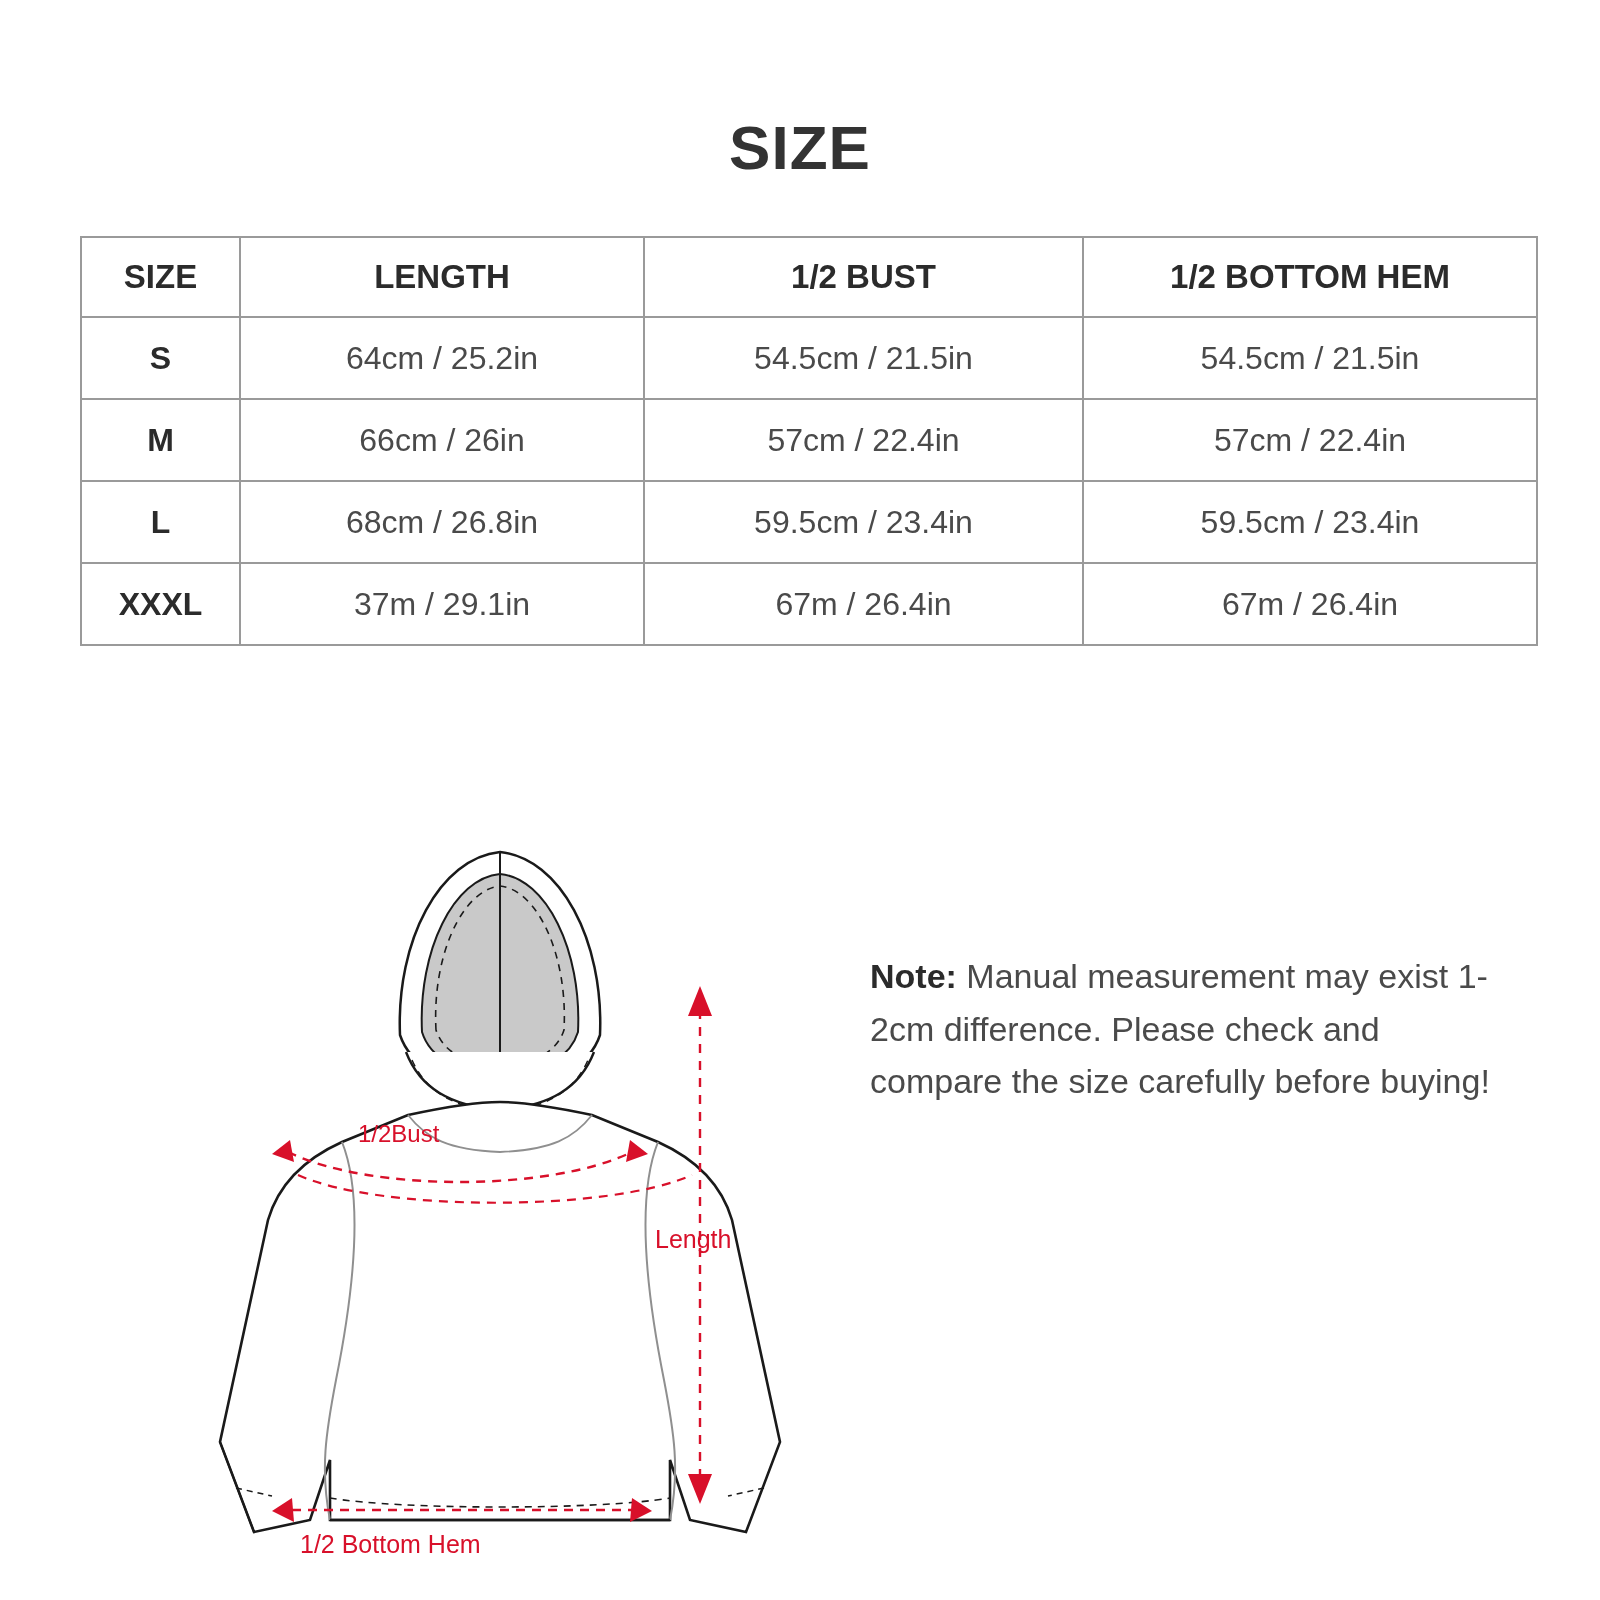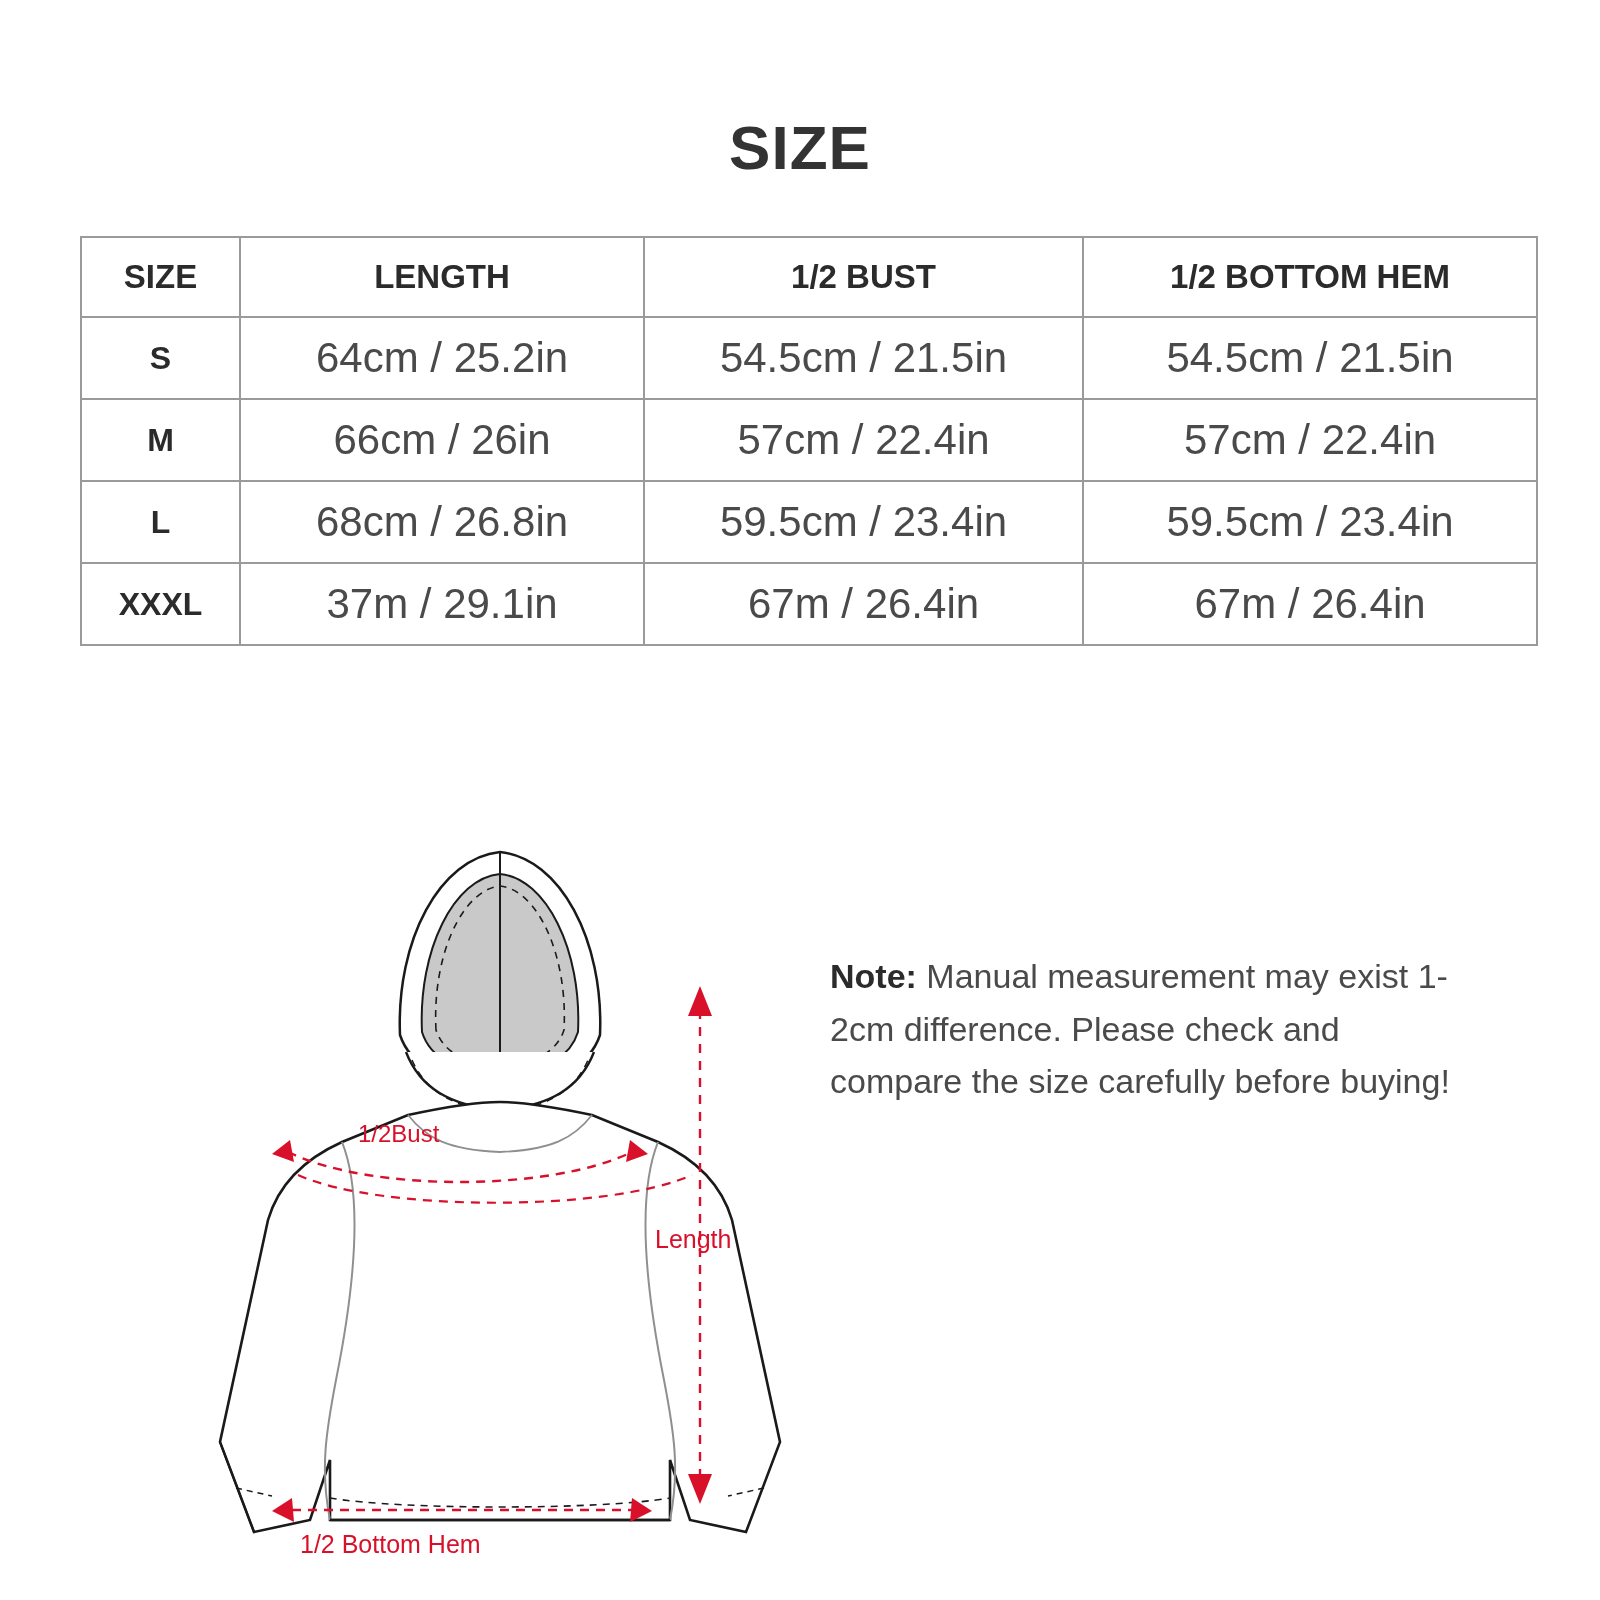--- a/index.html
+++ b/index.html
@@ -44,38 +44,38 @@
     text-align: center;
     color: #4a4a4a;
   }
   .size-table th {
     font-size: 33px;
     font-weight: bold;
     height: 76px;
     color: #2b2b2b;
   }
   .size-table td {
-    font-size: 42px;
+    font-size: 32px;
     height: 78px;
     font-weight: normal;
   }
   .size-table td.size-cell {
     font-weight: bold;
     font-size: 32px;
     color: #2b2b2b;
   }
   .col-size    { width: 155px; }
   .col-length  { width: 400px; }
   .col-bust    { width: 435px; }
   .col-hem     { width: 450px; }
 
   
   .note-block {
     position: absolute;
-    left: 830px;
+    left: 870px;
     top: 950px;
     width: 640px;
     font-size: 34px;
     line-height: 1.55;
     color: #4a4a4a;
   }
   .note-block .note-label {
     font-weight: bold;
     color: #2b2b2b;
   }

